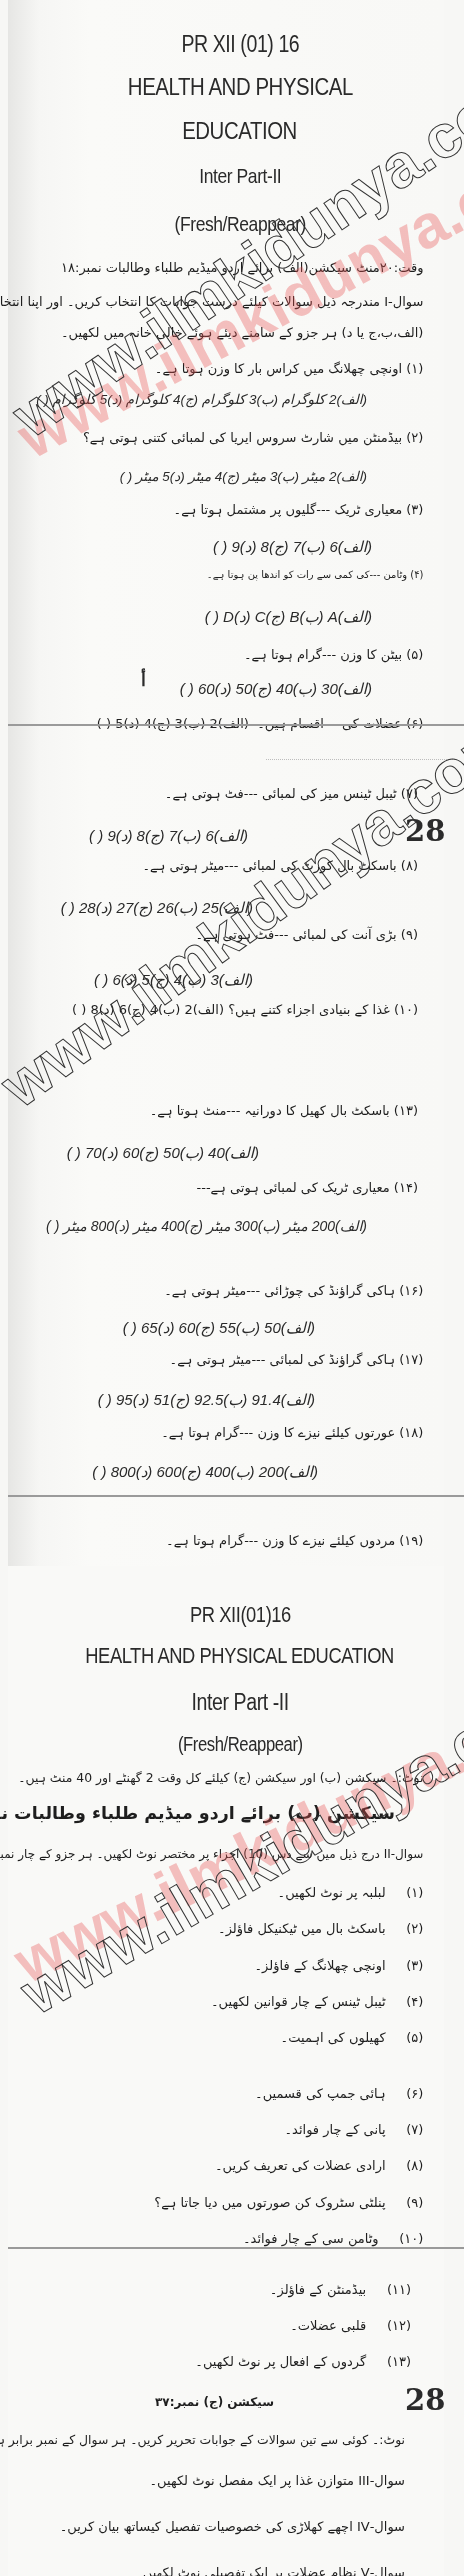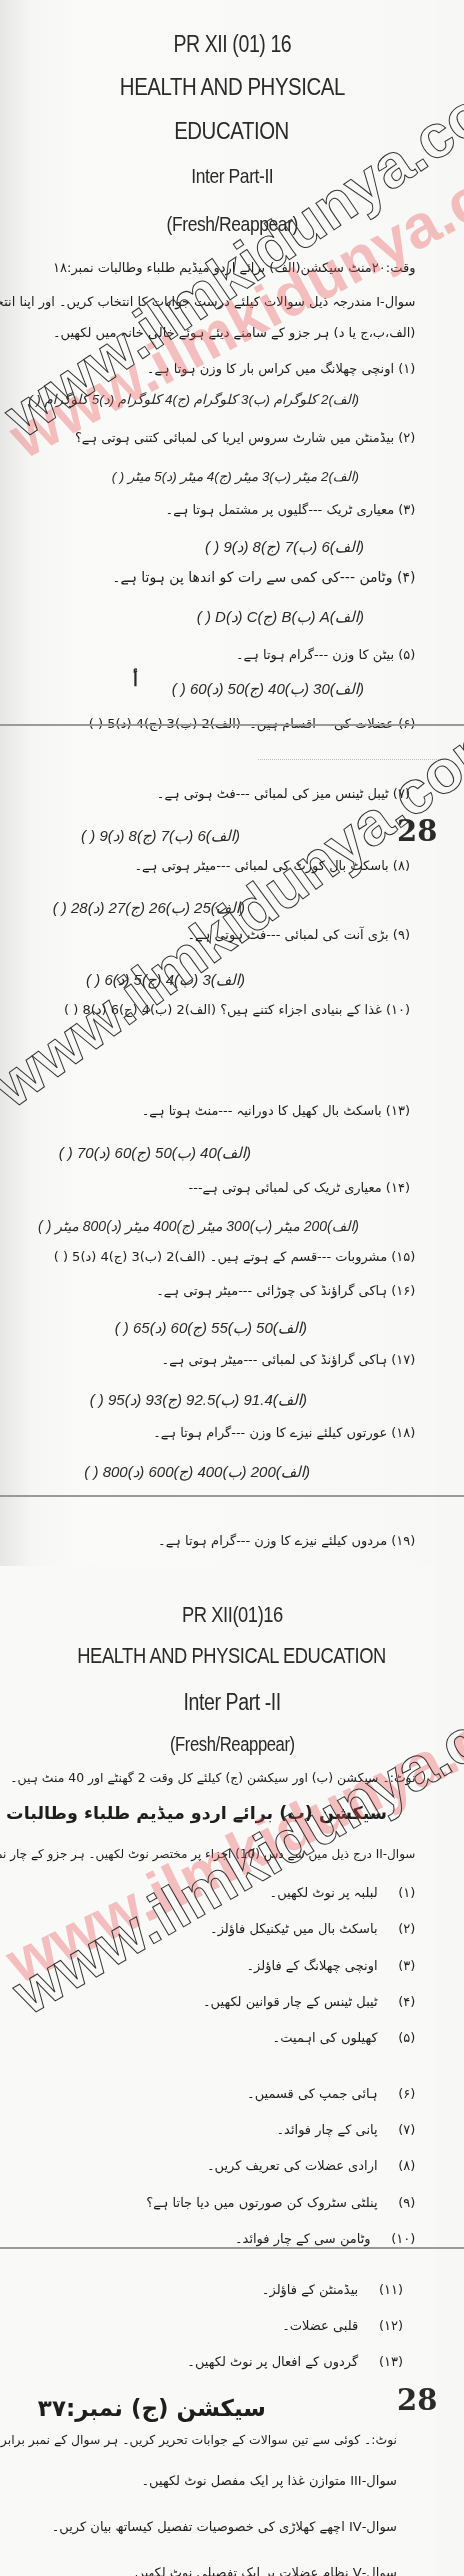--- a/index.html
+++ b/index.html
@@ -6,21 +6,21 @@
   body {
     width: 464px;
     height: 2625px;
     background: #f7f7f5;
     position: relative;
     overflow: hidden;
     font-family: "DejaVu Sans", sans-serif;
     color: #1c1c1c;
   }
   .page {
-    position: absolute; left: 0; width: 436px;
+    position: absolute; left: 8px; width: 436px;
     background: linear-gradient(90deg, #e6e6e4 0px, #f6f6f4 31px, #fafaf8 82px, #f8f8f6 100%);
   }
   .page1 { top: 0; height: 1566px; }
   .page2 { top: 1566px; height: 1059px; background: #f9f9f7; }
 
   .en-title {
     position: absolute; left: 0; width: 464px; text-align: center;
     font-family: "Liberation Sans", sans-serif;
     font-stretch: condensed;
     color: #2a2a2a;
@@ -78,21 +78,21 @@
 
   <div class="ur" style="top:361px;right:20.6px;font-size:13px;">(۱) اونچی چھلانگ میں کراس بار کا وزن ہوتا ہے۔</div>
   <div class="opts" style="top:392px;right:77px;font-size:13.4px;">(الف)2 کلوگرام (ب)3 کلوگرام (ج)4 کلوگرام (د)5 کلوگرام ( )</div>
 
   <div class="ur" style="top:430px;right:20.6px;font-size:13px;">(۲) بیڈمنٹن میں شارٹ سروس ایریا کی لمبائی کتنی ہوتی ہے؟</div>
   <div class="opts" style="top:469px;right:77px;font-size:13.4px;">(الف)2 میٹر (ب)3 میٹر (ج)4 میٹر (د)5 میٹر ( )</div>
 
   <div class="ur" style="top:502px;right:20.6px;font-size:13px;">(۳) معیاری ٹریک ---گلیوں پر مشتمل ہوتا ہے۔</div>
   <div class="opts" style="top:538px;right:72px;">(الف)6 (ب)7 (ج)8 (د)9 ( )</div>
 
-  <div class="ur" style="top:569px;right:20.6px;font-size:14px;text-align:right;">(۴) وٹامن ---کی کمی سے رات کو اندھا پن ہوتا ہے۔</div>
+  <div class="ur" style="top:569px;right:20.6px;font-size:10px;text-align:right;">(۴) وٹامن ---کی کمی سے رات کو اندھا پن ہوتا ہے۔</div>
   <div class="opts" style="top:608px;right:72px;">(الف)A (ب)B (ج)C (د)D ( )</div>
 
   <div class="ur" style="top:647px;right:20.6px;font-size:13px;">(۵) بیٹن کا وزن ---گرام ہوتا ہے۔</div>
   <div class="opts" style="top:680px;right:72px;">(الف)30 (ب)40 (ج)50 (د)60 ( )</div>
   <div class="scribble" style="top:670px;left:133px;font-size:17.5px;">أ</div>
 
   <div class="ur" style="top:716px;right:20.6px;font-size:13px;">
     <span>(۶) عضلات کی ---اقسام ہیں۔</span>&nbsp;&nbsp;<span>(الف)2 (ب)3 (ج)4 (د)5 ( )</span>
   </div>
   <div class="hr" style="top:724px;"></div>
@@ -113,29 +113,26 @@
   </div>
 
 
 
   <div class="ur" style="top:1103px;right:26px;font-size:13px;">(۱۳) باسکٹ بال کھیل کا دورانیہ ---منٹ ہوتا ہے۔</div>
   <div class="opts" style="top:1144px;right:185px;">(الف)40 (ب)50 (ج)60 (د)70 ( )</div>
 
   <div class="ur" style="top:1180px;right:26px;font-size:13px;">(۱۴) معیاری ٹریک کی لمبائی ہوتی ہے---</div>
   <div class="opts" style="top:1218px;right:77px;font-size:14px;">(الف)200 میٹر (ب)300 میٹر (ج)400 میٹر (د)800 میٹر ( )</div>
 
-  <div class="ur" style="top:1249px;right:20.6px;font-size:13px;">
-    <span>(۱۵) مشروبات ---قسم کے ہوتے ہیں۔</span>&nbsp;<span>(الف)2 (ب)3 (ج)4 (د)5 ( )</span>
-  </div>
 
   <div class="ur" style="top:1283px;right:20.6px;font-size:13px;">(۱۶) ہاکی گراؤنڈ کی چوڑائی ---میٹر ہوتی ہے۔</div>
   <div class="opts" style="top:1319px;right:129px;">(الف)50 (ب)55 (ج)60 (د)65 ( )</div>
 
   <div class="ur" style="top:1352px;right:20.6px;font-size:13px;">(۱۷) ہاکی گراؤنڈ کی لمبائی ---میٹر ہوتی ہے۔</div>
-  <div class="opts" style="top:1391px;right:129px;">(الف)91.4 (ب)92.5 (ج)93 (د)95 ( )</div>
+  <div class="opts" style="top:1391px;right:129px;">(الف)91.4 (ب)92.5 (ج)51 (د)95 ( )</div>
 
   <div class="ur" style="top:1425px;right:20.6px;font-size:13px;">(۱۸) عورتوں کیلئے نیزے کا وزن ---گرام ہوتا ہے۔</div>
   <div class="opts" style="top:1463px;right:126px;">(الف)200 (ب)400 (ج)600 (د)800 ( )</div>
   <div class="hr" style="top:1495px;"></div>
 
   <div class="ur" style="top:1533px;right:20.6px;font-size:13px;">(۱۹) مردوں کیلئے نیزے کا وزن ---گرام ہوتا ہے۔</div>
   <div class="opts" style="top:1569px;right:175px;">(الف)200 (ب)400 (ج)600 (د)800 ( )</div>
 
   <div class="wm red" style="left:31px;top:402px;transform:rotate(-28deg);">www.ilmkidunya.com</div>
   <div class="wm outline" style="left:31px;top:381px;transform:rotate(-34deg);">www.ilmkidunya.com</div>
@@ -164,21 +161,21 @@
     <div class="ur" style="top:592px;right:20.6px;font-size:13px;"><span>(۸)</span>&nbsp;&nbsp;&nbsp;&nbsp;&nbsp;<span>ارادی عضلات کی تعریف کریں۔</span></div>
     <div class="ur" style="top:629px;right:20.6px;font-size:13px;"><span>(۹)</span>&nbsp;&nbsp;&nbsp;&nbsp;&nbsp;<span>پنلٹی سٹروک کن صورتوں میں دیا جاتا ہے؟</span></div>
     <div class="ur" style="top:665px;right:20.6px;font-size:13px;"><span>(۱۰)</span>&nbsp;&nbsp;&nbsp;&nbsp;&nbsp;<span>وٹامن سی کے چار فوائد۔</span></div>
     <div class="hr" style="top:681px;"></div>
     <div class="ur" style="top:716px;right:33px;font-size:13px;"><span>(۱۱)</span>&nbsp;&nbsp;&nbsp;&nbsp;&nbsp;<span>بیڈمنٹن کے فاؤلز۔</span></div>
     <div class="ur" style="top:752px;right:33px;font-size:13px;"><span>(۱۲)</span>&nbsp;&nbsp;&nbsp;&nbsp;&nbsp;<span>قلبی عضلات۔</span></div>
     <div class="ur" style="top:788px;right:33px;font-size:13px;"><span>(۱۳)</span>&nbsp;&nbsp;&nbsp;&nbsp;&nbsp;<span>گردوں کے افعال پر نوٹ لکھیں۔</span></div>
   </div>
 
   <div class="scribble" style="top:817px;left:397px;">28</div>
-  <div class="ur bold-ur" style="top:829px;right:170px;font-size:23px;">سیکشن (ج) نمبر:۳۷</div>
+  <div class="ur bold-ur" style="top:829px;right:170px;font-size:12px;">سیکشن (ج) نمبر:۳۷</div>
 
   <div class="ur" style="top:866px;right:39px;font-size:12.4px;">نوٹ:۔ کوئی سے تین سوالات کے جوابات تحریر کریں۔ ہر سوال کے نمبر برابر ہیں۔</div>
   <div class="ur" style="top:907px;right:39px;font-size:13px;">سوال-III متوازن غذا پر ایک مفصل نوٹ لکھیں۔</div>
   <div class="ur" style="top:953px;right:39px;font-size:13px;">سوال-IV اچھے کھلاڑی کی خصوصیات تفصیل کیساتھ بیان کریں۔</div>
   <div class="ur" style="top:999px;right:39px;font-size:13px;">سوال-V نظام عضلات پر ایک تفصیلی نوٹ لکھیں۔</div>
 
   <div class="wm red" style="left:26px;top:361px;transform:rotate(-26deg);">www.ilmkidunya.com</div>
   <div class="wm outline" style="left:36px;top:392px;transform:rotate(-30deg);">www.ilmkidunya.com</div>
 </div>
 

